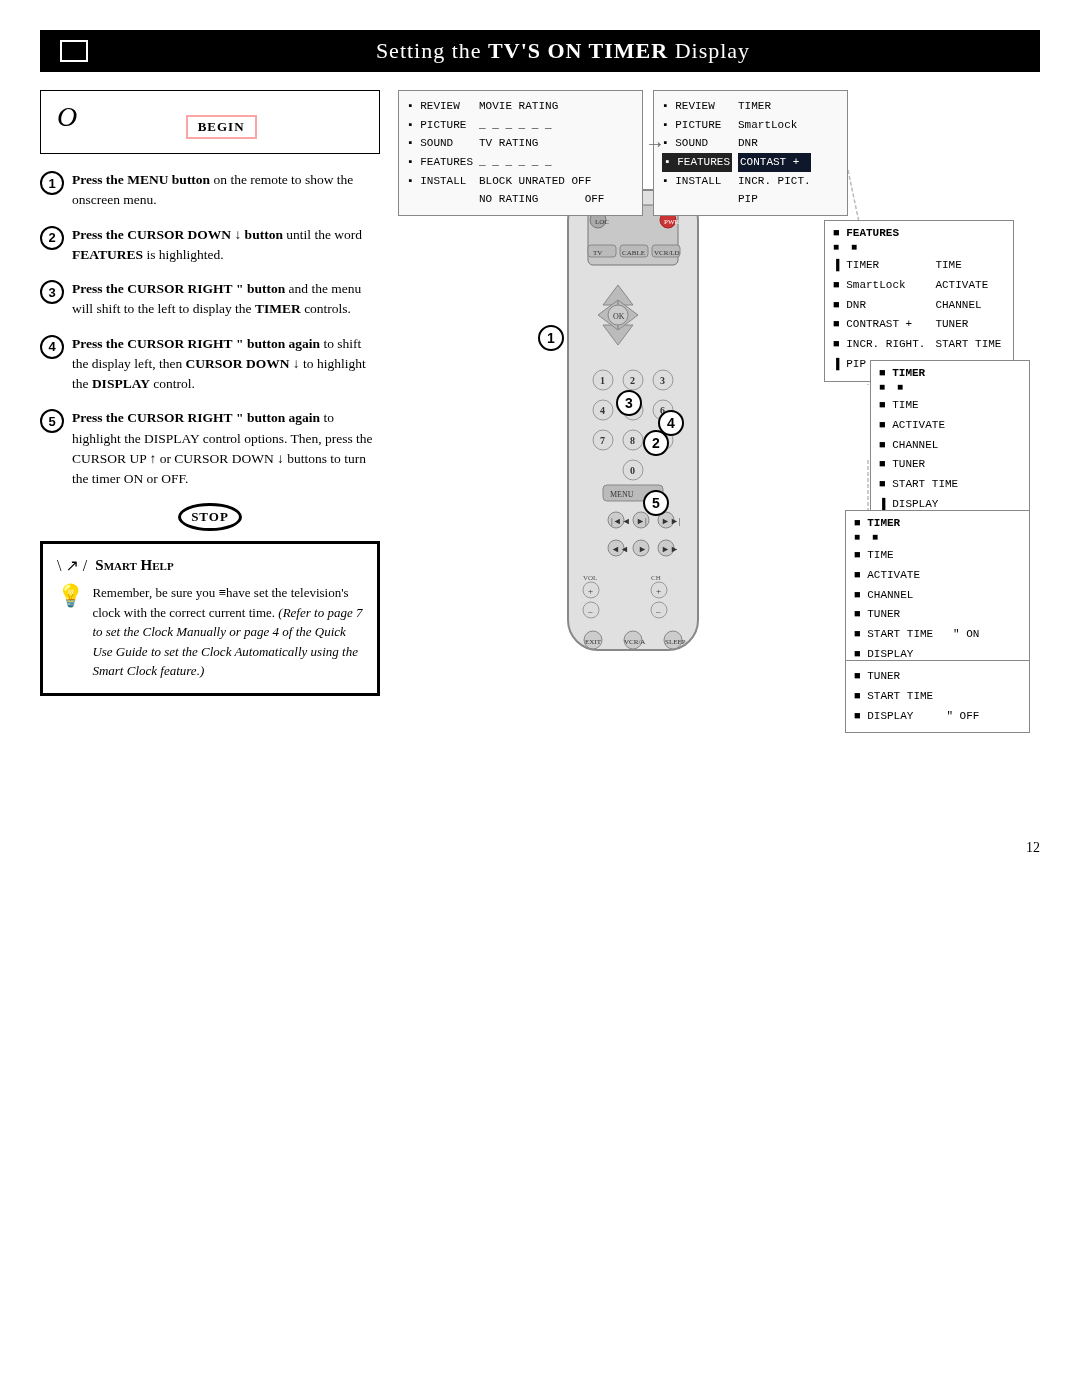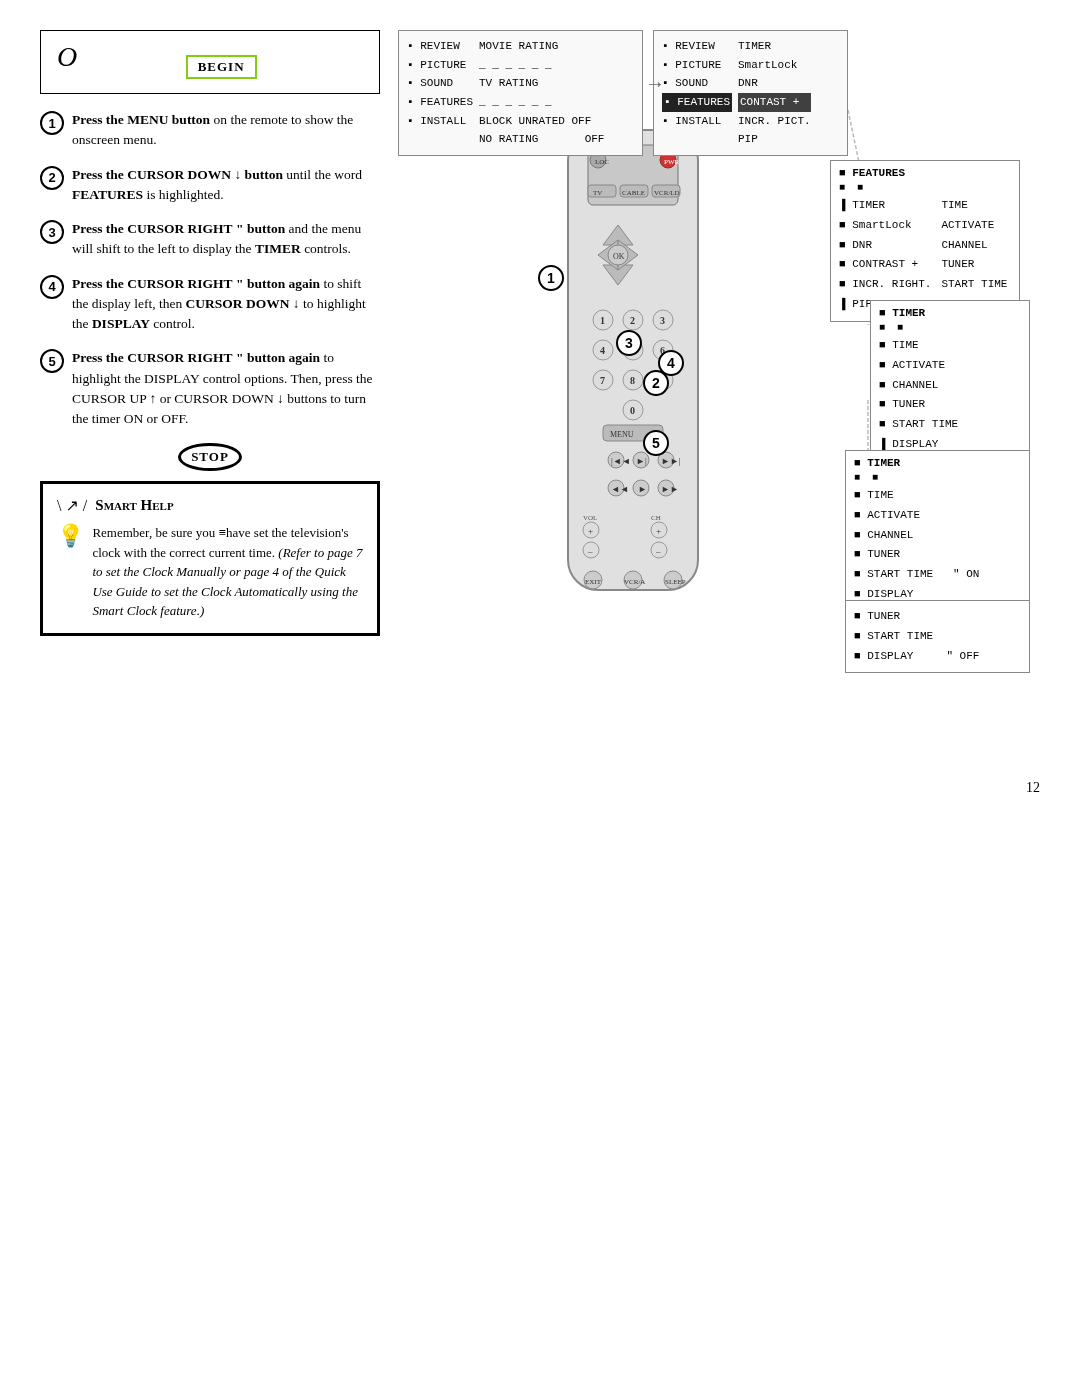--- a/index.html
+++ b/index.html
@@ -79,21 +79,21 @@
     }
     .intro-box p {
       font-size: 13.5px;
       line-height: 1.5;
     }
     .begin-badge {
       text-align: center;
       margin-top: 10px;
     }
     .begin-badge span {
-      border: 2px solid #84cc16;
+      border: 2px solid #fca5a5;
       padding: 2px 10px;
       font-size: 13px;
       font-weight: bold;
       font-style: normal;
       letter-spacing: 1px;
       display: inline-block;
     }
 
     
     .steps {
@@ -201,20 +201,26 @@
       position: relative;
       width: 100%;
       height: 720px;
     }
   </style>
 </head>
 <body>
 
 <div class="page">
 
+  <div class="title-bar">
+    <div class="tv-icon"></div>
+    <h1>
+      <span>Setting the </span><span class="bold">TV's On Timer</span><span> Display</span>
+    </h1>
+  </div>
 
   <div class="main-content">
 
     <div class="left-col">
 
       <div class="intro-box">
         <p>
           <span class="big-o"><em>O</em></span>
         </p>
         <div class="begin-badge">
@@ -311,21 +317,21 @@
               <div>▪ PICTURE</div>
               <div>▪ SOUND</div>
               <div style="background:#222;color:#fff;padding:0 2px;">▪ FEATURES</div>
               <div>▪ INSTALL</div>
               <div>&nbsp;</div>
             </div>
             <div>
               <div>TIMER</div>
               <div>SmartLock</div>
               <div>DNR</div>
-              <div style="background:#404040;color:#fff;padding:0 2px;">CONTAST +</div>
+              <div style="background:#0f172a;color:#fff;padding:0 2px;">CONTAST +</div>
               <div>INCR. PICT.</div>
               <div>PIP</div>
             </div>
           </div>
         </div>
 
         <div style="position:absolute; top:40px; left:247px; font-size:20px; color:#666; z-index:11;">→</div>
 
         <div style="position:absolute; top:90px; left:140px; z-index:5;">
           <svg width="190" height="490" viewBox="0 0 190 490">
@@ -444,21 +450,21 @@
         <div style="position:absolute; top:300px; left:218px; z-index:20;">
           <div style="width:26px;height:26px;border-radius:50%;background:#fff;border:2px solid #000;display:flex;align-items:center;justify-content:center;font-weight:bold;font-size:14px;font-family:Arial,sans-serif;">3</div>
         </div>
         <div style="position:absolute; top:320px; left:260px; z-index:20;">
           <div style="width:26px;height:26px;border-radius:50%;background:#fff;border:2px solid #000;display:flex;align-items:center;justify-content:center;font-weight:bold;font-size:14px;font-family:Arial,sans-serif;">4</div>
         </div>
         <div style="position:absolute; top:400px; left:245px; z-index:20;">
           <div style="width:26px;height:26px;border-radius:50%;background:#fff;border:2px solid #000;display:flex;align-items:center;justify-content:center;font-weight:bold;font-size:14px;font-family:Arial,sans-serif;">5</div>
         </div>
 
-        <div style="position:absolute; top:130px; right:20px; width:190px; border:1px solid #888; background:#fff; padding:6px 8px; font-size:11px; font-family:'Courier New',monospace; z-index:10;">
+        <div style="position:absolute; top:130px; right:26px; width:190px; border:1px solid #888; background:#fff; padding:6px 8px; font-size:11px; font-family:'Courier New',monospace; z-index:10;">
           <div style="font-weight:bold; margin-bottom:3px;">■ FEATURES</div>
           <div style="letter-spacing:3px; margin-bottom:3px; font-size:10px;">■ ■</div>
           <div style="display:flex; gap:10px; line-height:1.8;">
             <div>
               <div>▐ TIMER</div>
               <div>■ SmartLock</div>
               <div>■ DNR</div>
               <div>■ CONTRAST +</div>
               <div>■ INCR. RIGHT.</div>
               <div>▐ PIP</div>

